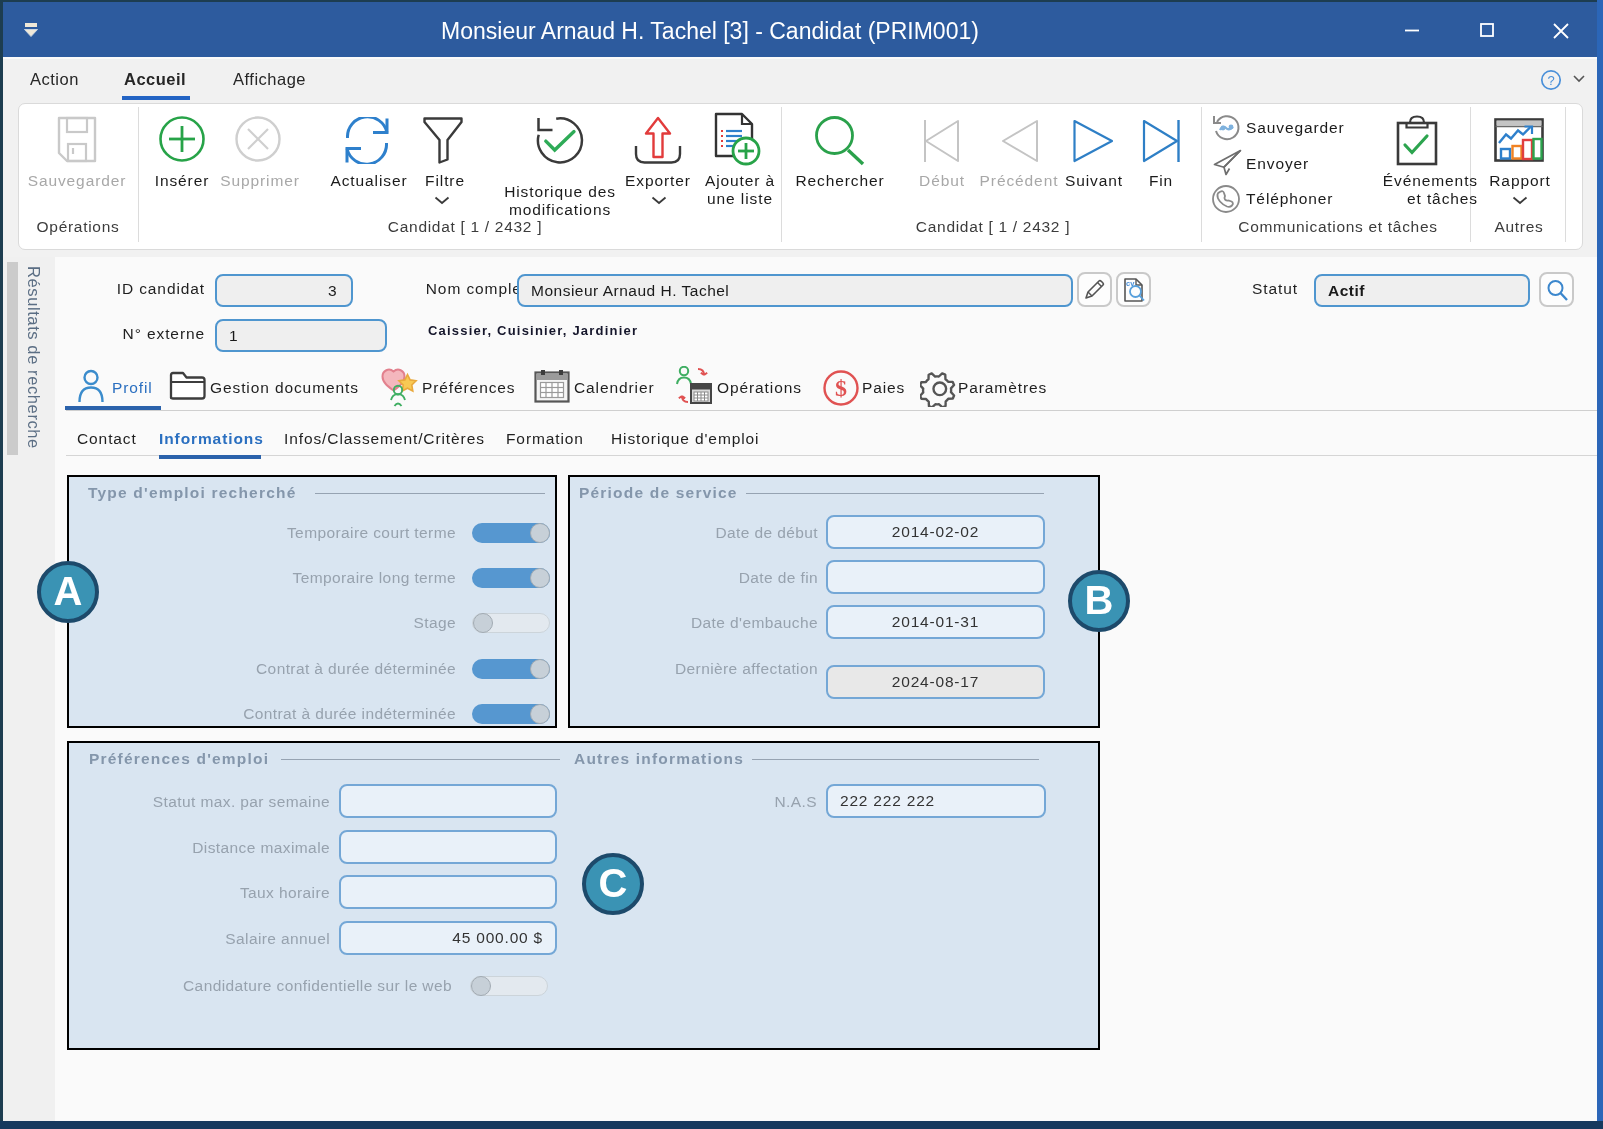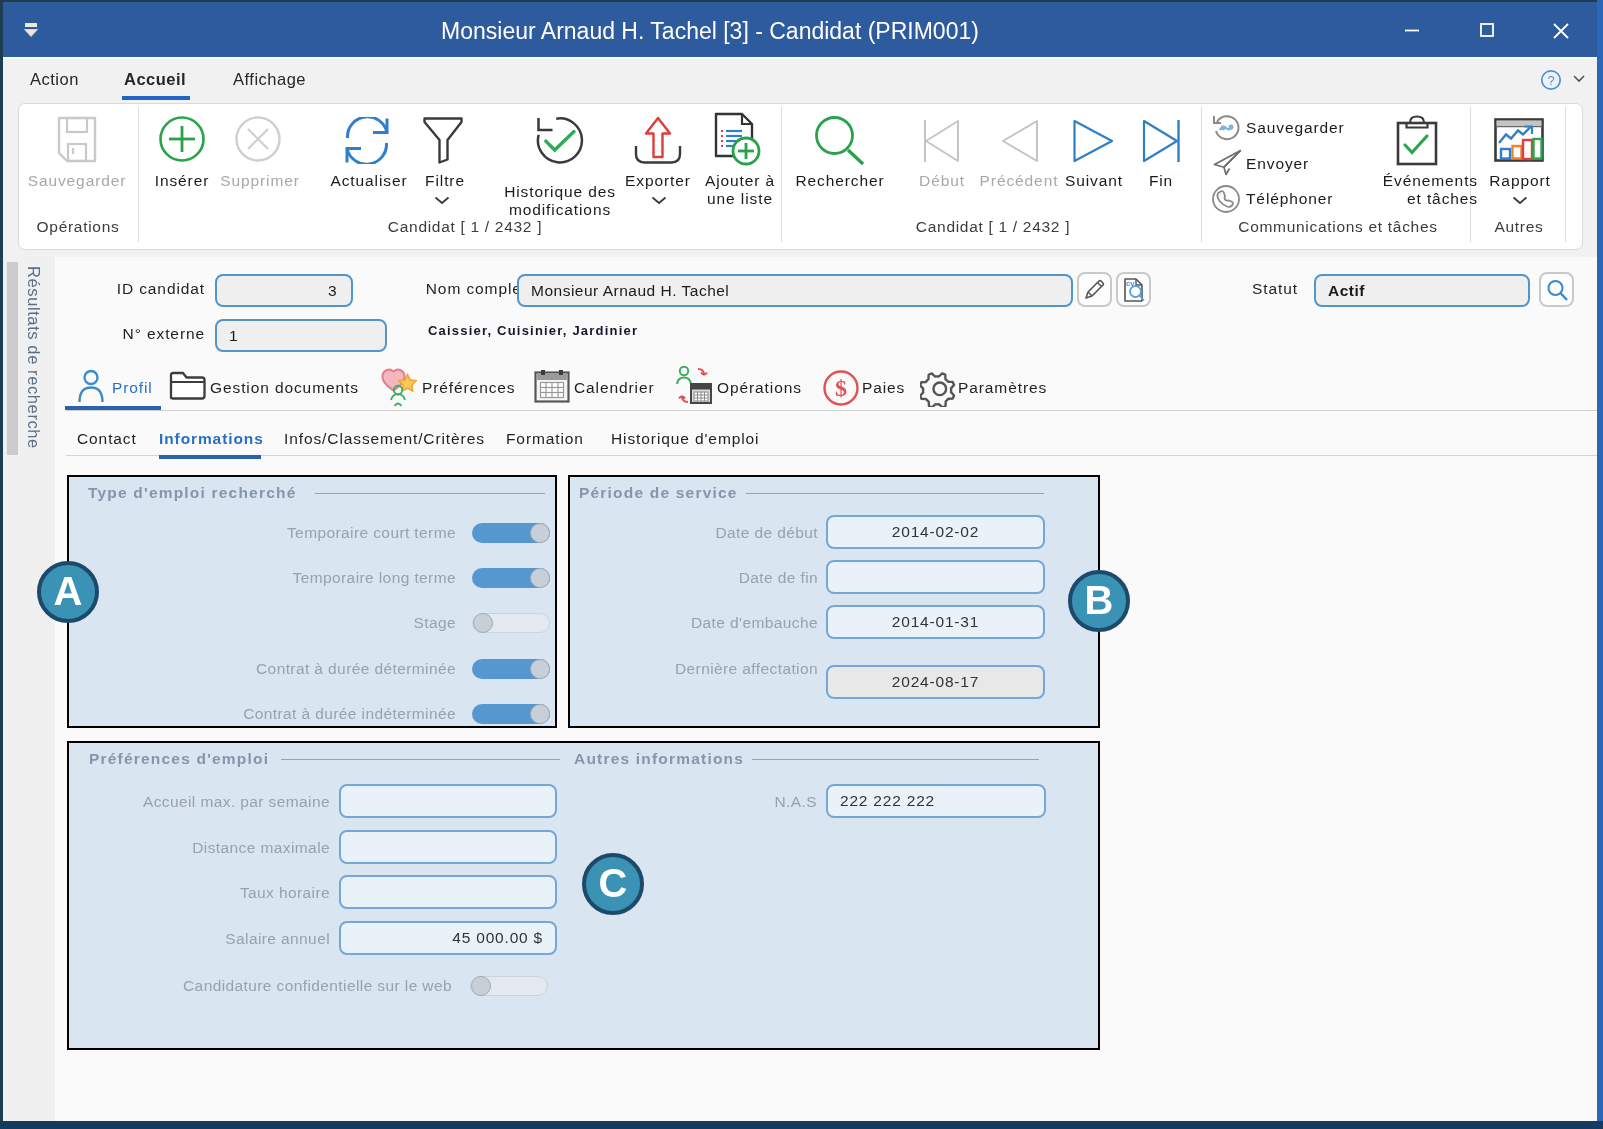--- a/index.html
+++ b/index.html
@@ -391,21 +391,21 @@
 <div class="abs pfield" style="left:826px;top:515px;width:219px;height:34px;line-height:30px;text-align:center;">2014-02-02</div>
 <div class="abs pfield" style="left:826px;top:560px;width:219px;height:34px;"></div>
 <div class="abs pfield" style="left:826px;top:605px;width:219px;height:34px;line-height:30px;text-align:center;">2014-01-31</div>
 <div class="abs pfield gray" style="left:826px;top:651px;width:219px;height:34px;line-height:30px;text-align:center;margin-top:14px;">2024-08-17</div>
 
 <div class="abs panel" style="left:67px;top:741px;width:1033px;height:309px;"></div>
 <div class="abs ptitle" style="left:89px;top:750px;">Préférences d'emploi</div>
 <div class="abs pline" style="left:281px;top:759px;width:279px;"></div>
 <div class="abs ptitle" style="left:574px;top:750px;">Autres informations</div>
 <div class="abs pline" style="left:752px;top:759px;width:287px;"></div>
-<div class="abs plabel" style="left:130px;top:793px;width:200px;">Accueil max. par semaine</div>
+<div class="abs plabel" style="left:130px;top:793px;width:200px;">Statut max. par semaine</div>
 <div class="abs plabel" style="left:130px;top:839px;width:200px;">Distance maximale</div>
 <div class="abs plabel" style="left:130px;top:884px;width:200px;">Taux horaire</div>
 <div class="abs plabel" style="left:130px;top:930px;width:200px;">Salaire annuel</div>
 <div class="abs plabel" style="left:130px;top:977px;width:322px;">Candidature confidentielle sur le web</div>
 <div class="abs pfield" style="left:339px;top:784px;width:218px;height:34px;"></div>
 <div class="abs pfield" style="left:339px;top:830px;width:218px;height:34px;"></div>
 <div class="abs pfield" style="left:339px;top:875px;width:218px;height:34px;"></div>
 <div class="abs pfield" style="left:339px;top:921px;width:218px;height:34px;line-height:30px;text-align:right;padding-right:12px;">45 000.00 $</div>
 <div class="abs toggle off" style="left:470px;top:976px;">
     <div class="knob off"></div>

